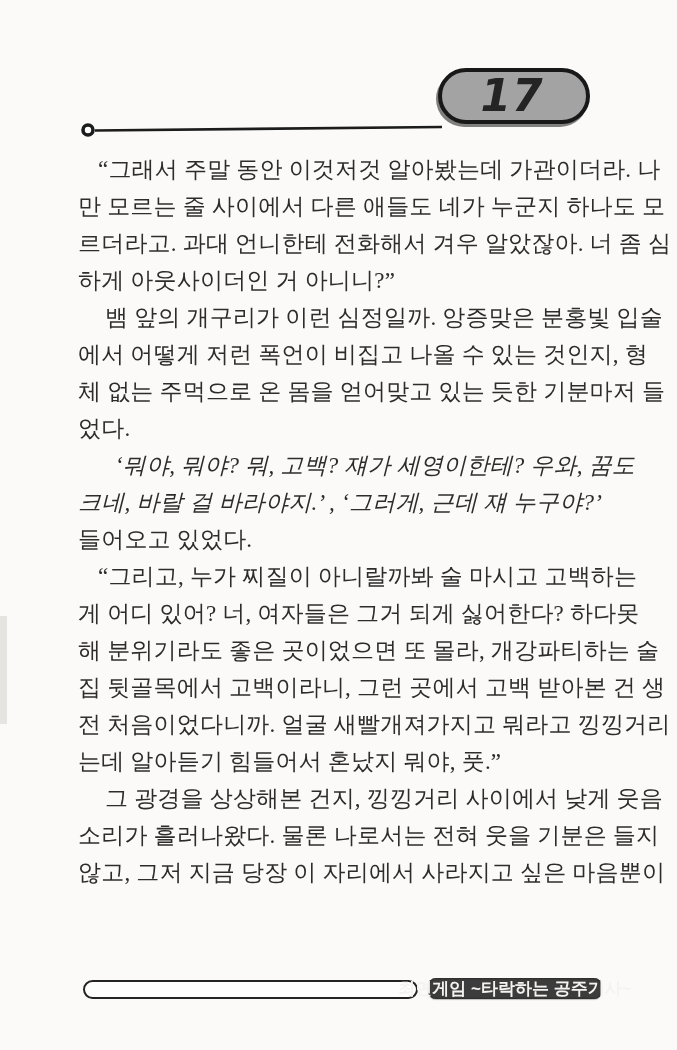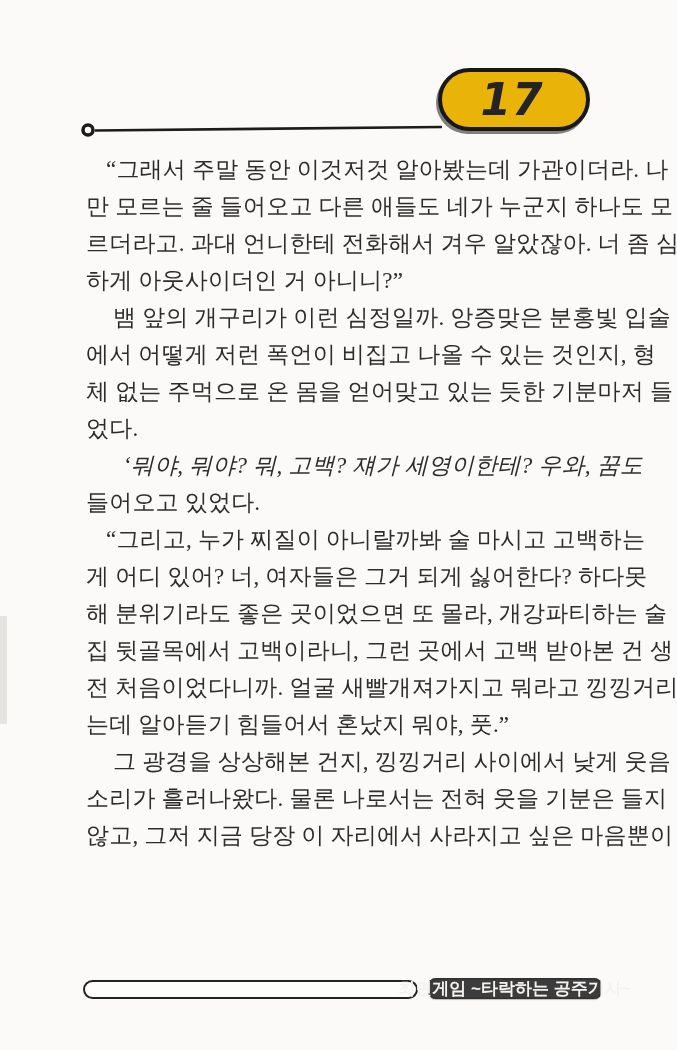--- a/index.html
+++ b/index.html
@@ -20,22 +20,22 @@
 
   
   .header-rule-svg {
     position: absolute;
     left: 0; top: 0;
     width: 677px; height: 160px;
   }
   .page-number-pill {
     position: absolute;
     left: 438px; top: 68px;
-    width: 152px; height: 63px;
-    background: #eab308;
+    width: 152px; height: 56px;
+    background: #a3a3a3;
     border: 4px solid #181818;
     border-radius: 34px;
     box-shadow: -2px 3px 0 rgba(25,25,25,0.55);
     display: flex;
     align-items: center;
     justify-content: center;
     box-sizing: border-box;
   }
   .page-number-pill .num {
     font-family: "DejaVu Sans", "Liberation Sans", sans-serif;
@@ -44,21 +44,21 @@
     font-size: 44px;
     line-height: 1;
     color: #242424;
     transform: translateX(-2px);
     letter-spacing: 1px;
   }
 
   
   .text-block {
     position: absolute;
-    left: 86px;
+    left: 78px;
     top: 151px;
     width: 524px;
   }
   .ln {
     height: 37px;
     line-height: 37px;
     font-size: 23px;
     letter-spacing: 0.2px;
     white-space: nowrap;
     text-align: justify;
@@ -124,28 +124,29 @@
   </svg>
 
   <div class="page-number-pill">
     <span class="num">17</span>
   </div>
 
   <div class="scan-artifact"></div>
 
   <div class="text-block">
     <div class="ln indent-q">“그래서 주말 동안 이것저것 알아봤는데 가관이더라. 나</div>
-    <div class="ln">만 모르는 줄 들어오고 다른 애들도 네가 누군지 하나도 모</div>
+    <div class="ln">만 모르는 줄 사이에서 다른 애들도 네가 누군지 하나도 모</div>
     <div class="ln">르더라고. 과대 언니한테 전화해서 겨우 알았잖아. 너 좀 심</div>
     <div class="ln short">하게 아웃사이더인 거 아니니?”</div>
     <div class="ln indent-n">뱀 앞의 개구리가 이런 심정일까. 앙증맞은 분홍빛 입술</div>
     <div class="ln">에서 어떻게 저런 폭언이 비집고 나올 수 있는 것인지, 형</div>
     <div class="ln">체 없는 주먹으로 온 몸을 얻어맞고 있는 듯한 기분마저 들</div>
     <div class="ln short">었다.</div>
     <div class="ln indent-t italic">‘뭐야, 뭐야? 뭐, 고백? 쟤가 세영이한테? 우와, 꿈도</div>
+    <div class="ln italic">크네, 바랄 걸 바라야지.’ ,  ‘그러게, 근데 쟤 누구야?’</div>
     <div class="ln short">들어오고 있었다.</div>
     <div class="ln indent-q">“그리고, 누가 찌질이 아니랄까봐 술 마시고 고백하는</div>
     <div class="ln">게 어디 있어? 너, 여자들은 그거 되게 싫어한다? 하다못</div>
     <div class="ln">해 분위기라도 좋은 곳이었으면 또 몰라, 개강파티하는 술</div>
     <div class="ln">집 뒷골목에서 고백이라니, 그런 곳에서 고백 받아본 건 생</div>
     <div class="ln">전 처음이었다니까. 얼굴 새빨개져가지고 뭐라고 낑낑거리</div>
     <div class="ln short">는데 알아듣기 힘들어서 혼났지 뭐야, 풋.”</div>
     <div class="ln indent-n">그 광경을 상상해본 건지, 낑낑거리 사이에서 낮게 웃음</div>
     <div class="ln">소리가 흘러나왔다. 물론 나로서는 전혀 웃을 기분은 들지</div>
     <div class="ln">않고, 그저 지금 당장 이 자리에서 사라지고 싶은 마음뿐이</div>

